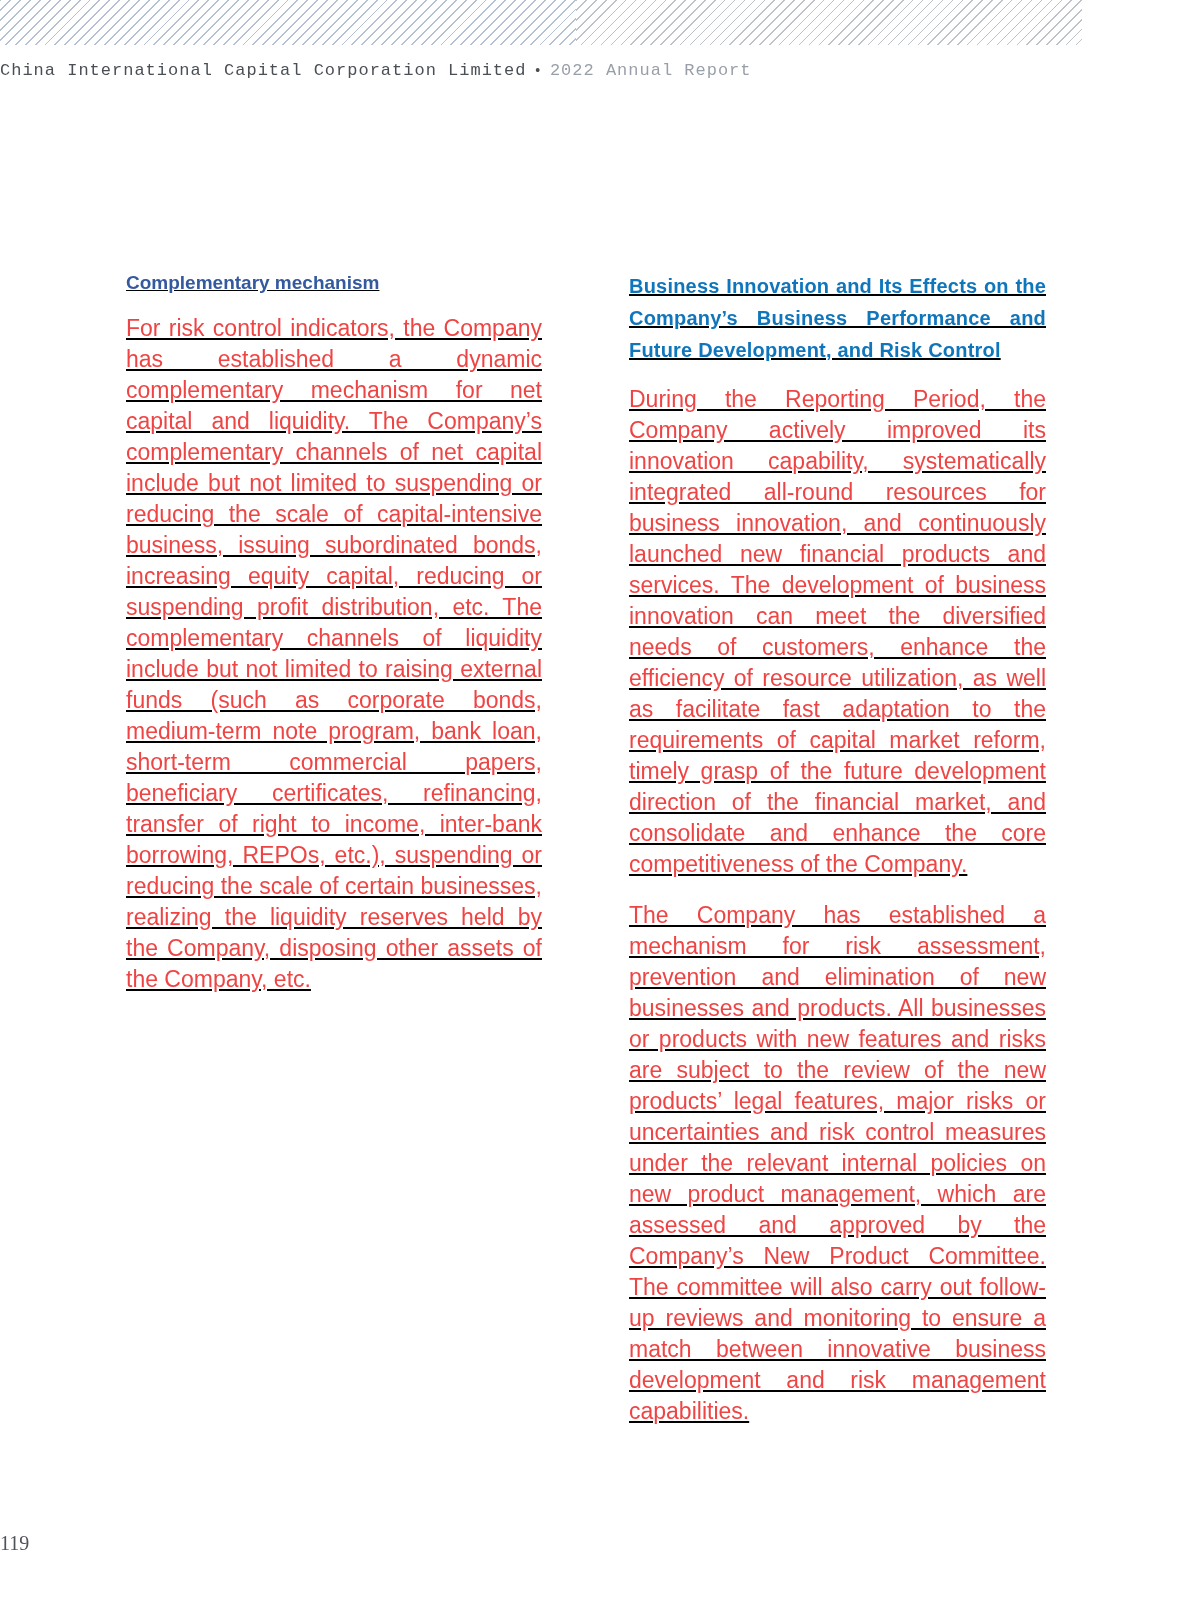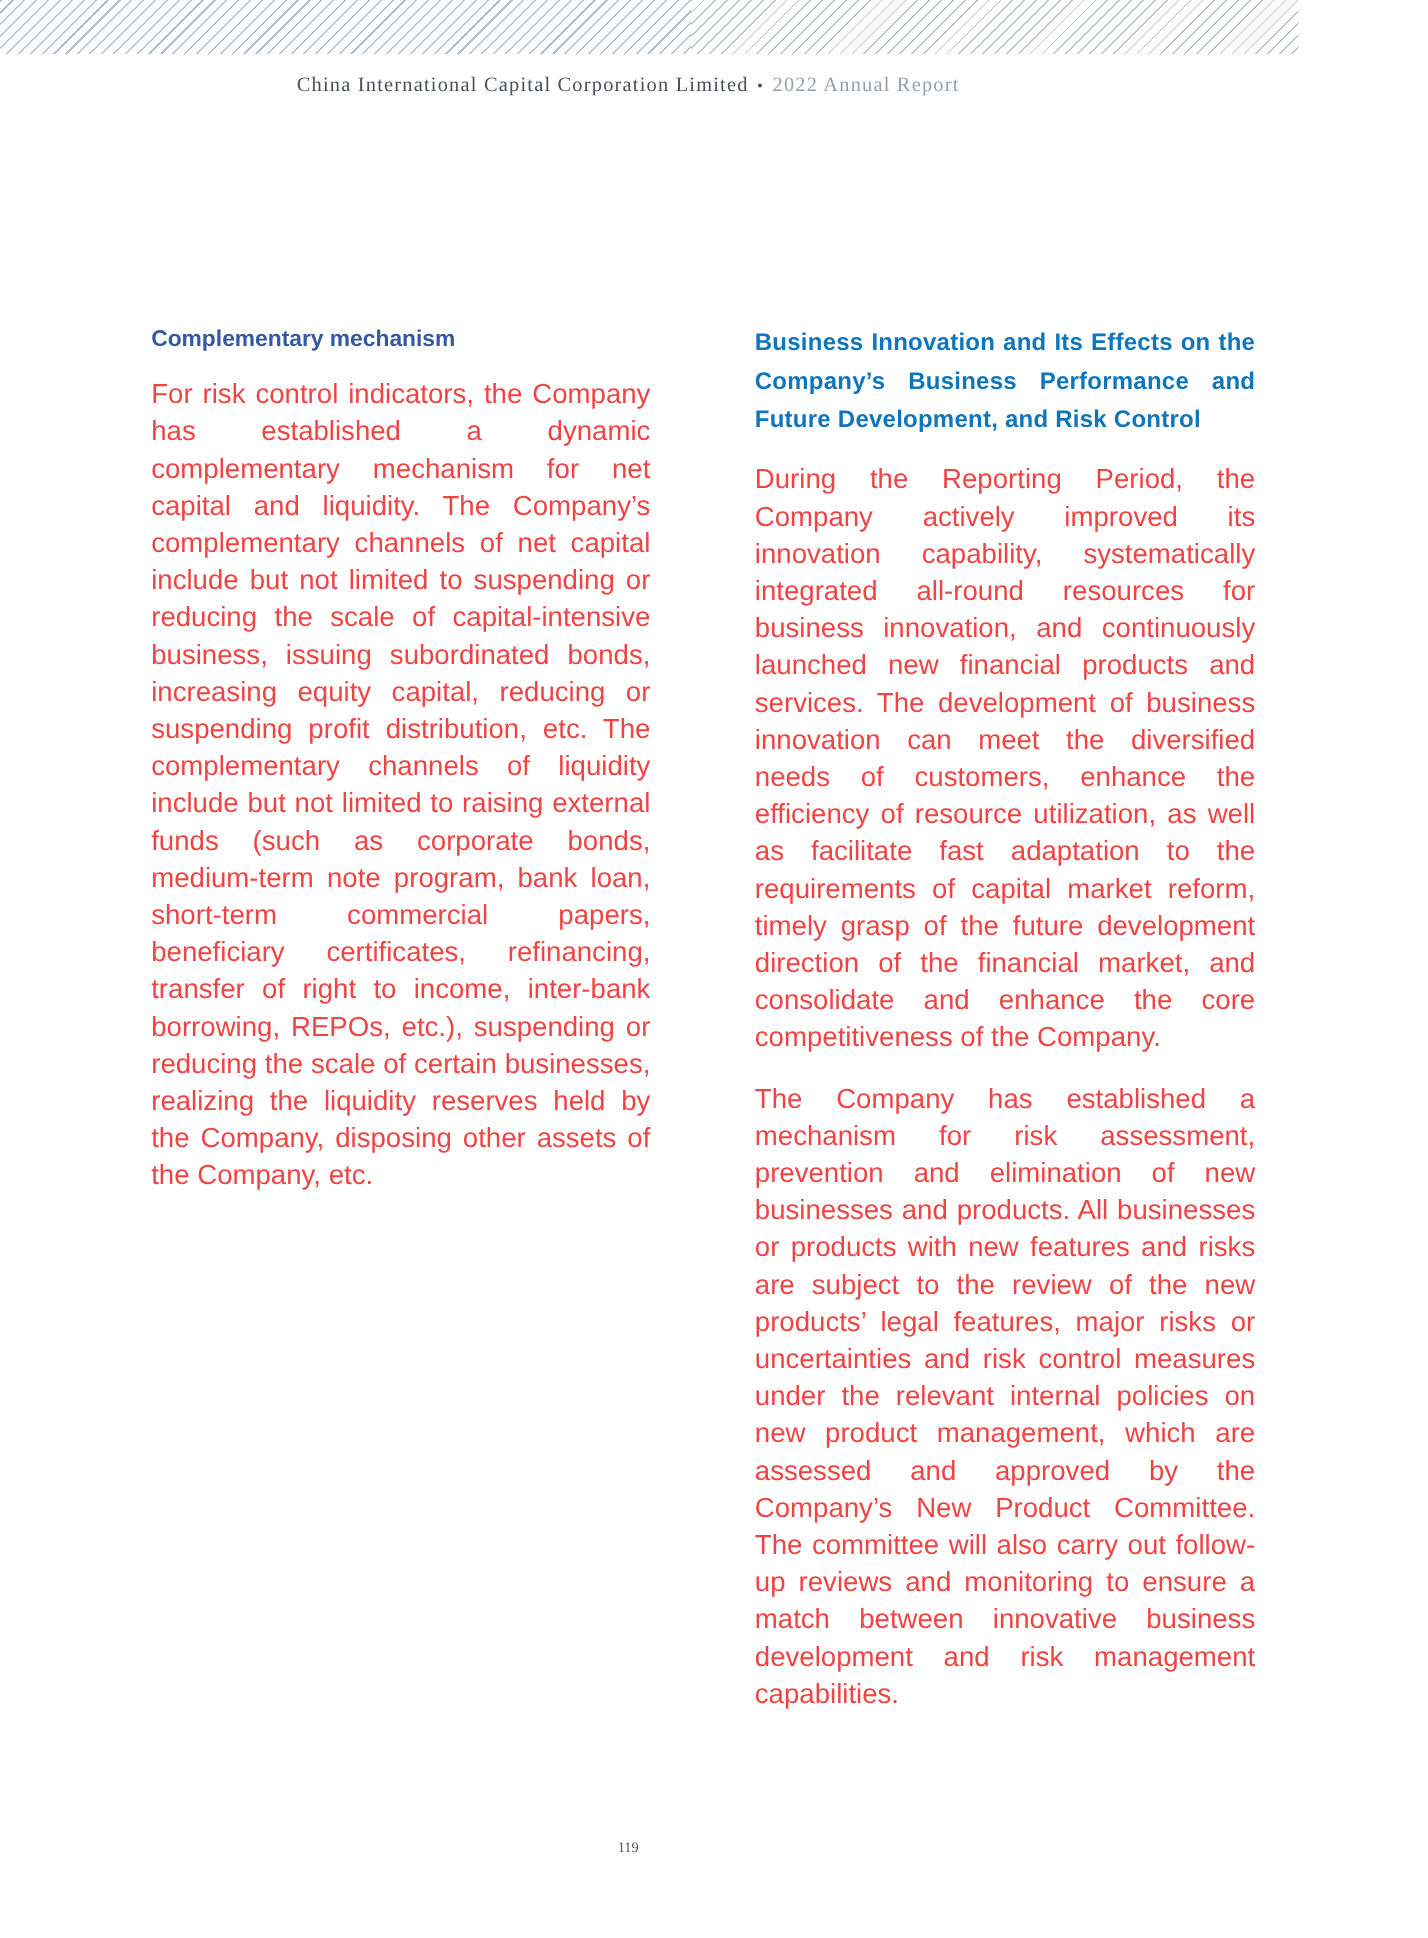--- a/index.html
+++ b/index.html
@@ -49,34 +49,35 @@
     );
     opacity: 0.8;
   }
 
   
   .running-header {
     position: absolute;
     top: 61px;
     left: 0;
     width: 1047px;
-    text-align: center;
-    font-family: Liberation Serif, serif;
+    text-align: left;
+    font-family: Liberation Mono, monospace;
     font-size: 17px;
     letter-spacing: 1px;
     white-space: nowrap;
   }
   .hdr-company { color: #4a4f56; }
   .hdr-sep     { color: #4a4f56; margin: 0 7px; font-size: 14px; }
   .hdr-report  { color: #999fa8; }
 
   
   .col {
     position: absolute;
     top: 270px;
+    text-decoration: underline;
   }
   .col-left  { left: 126px; width: 416px; }
   .col-right { left: 629px; width: 417px; }
 
   .subheading {
     font-size: 19px;
     font-weight: bold;
     color: #33599f;
     margin: 0 0 17px 0;
     line-height: 26px;
@@ -100,23 +101,23 @@
     margin: 0;
   }
   .body-para + .body-para { margin-top: 20px; }
 
   
   .page-number {
     position: absolute;
     top: 1532px;
     left: 0;
     width: 1047px;
-    text-align: center;
+    text-align: left;
     font-family: "Liberation Serif", serif;
-    font-size: 12px;
+    font-size: 20px;
     color: #4f5358;
   }
 </style>
 </head>
 <body>
 
 <div class="page">
 
   <div class="hatch">
     <div class="hatch-left"></div>

